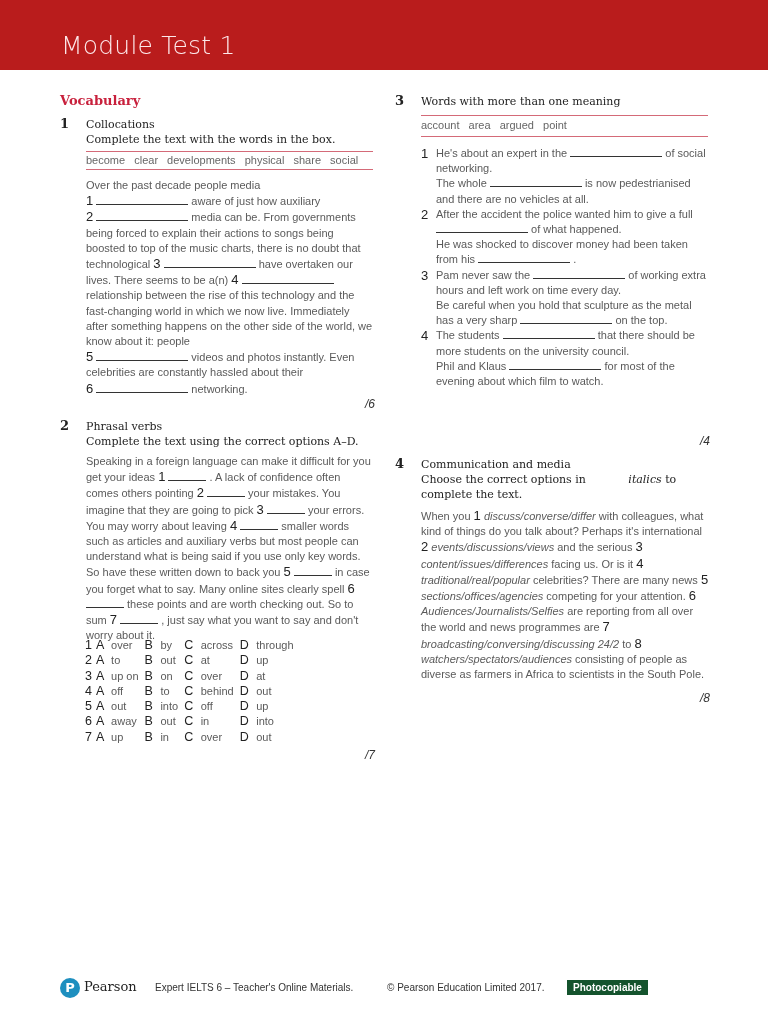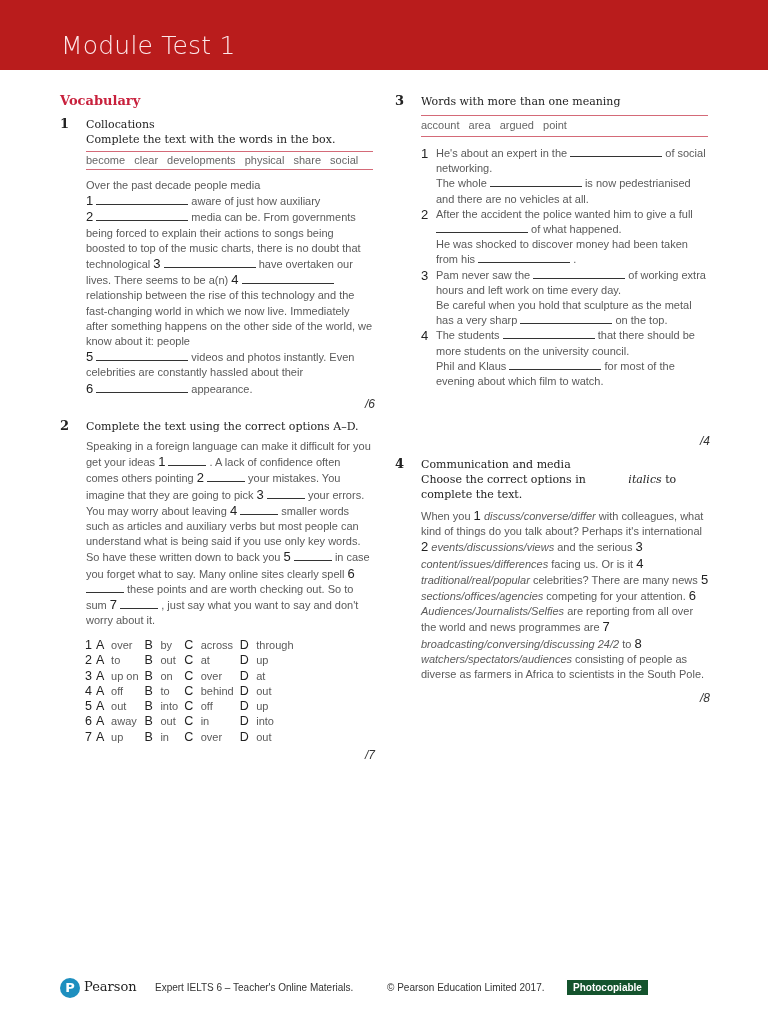--- a/index.html
+++ b/index.html
@@ -58,29 +58,30 @@
         <span>share</span>
         <span>social</span>
       </div>
       <div class="para" style="margin-top:8px;">
         <span>Over the past decade people media</span><br>
         <span class="n">1</span> <span class="blank b-long"></span> <span>aware of just how auxiliary</span><br>
         <span class="n">2</span> <span class="blank b-long"></span> <span>media can be. From governments being forced to explain their actions to songs being boosted to top of the music charts, there is no doubt that technological</span>
         <span class="n">3</span> <span class="blank b-long"></span> <span>have overtaken our lives. There seems to be a(n)</span>
         <span class="n">4</span> <span class="blank b-long"></span> <span>relationship between the rise of this technology and the fast-changing world in which we now live. Immediately after something happens on the other side of the world, we know about it: people</span><br>
         <span class="n">5</span> <span class="blank b-long"></span> <span>videos and photos instantly. Even celebrities are constantly hassled about their</span><br>
-        <span class="n">6</span> <span class="blank b-long"></span> <span>appearance.</span>
+        <span class="n">6</span> <span class="blank b-long"></span> <span>networking.</span>
       </div>
     </div>
   </div>
   <span class="score" style="top:397px;">/6</span>
 
   <div class="ex" style="top:418px;width:315px;">
     <span class="ex-num">2</span>
     <div class="ex-body" style="top:1px;width:289px;">
+      <div class="ex-title">Phrasal verbs</div>
       <div class="ex-instr">Complete the text using the correct options A–D.</div>
       <div class="para" style="margin-top:5px;">
         <span>Speaking in a foreign language can make it difficult for you get your ideas</span>
         <span class="n">1</span> <span class="blank b-short"></span>
         <span>. A lack of confidence often comes others pointing</span>
         <span class="n">2</span> <span class="blank b-short"></span>
         <span>your mistakes. You imagine that they are going to pick</span>
         <span class="n">3</span> <span class="blank b-short"></span>
         <span>your errors. You may worry about leaving</span>
         <span class="n">4</span> <span class="blank b-short"></span>

